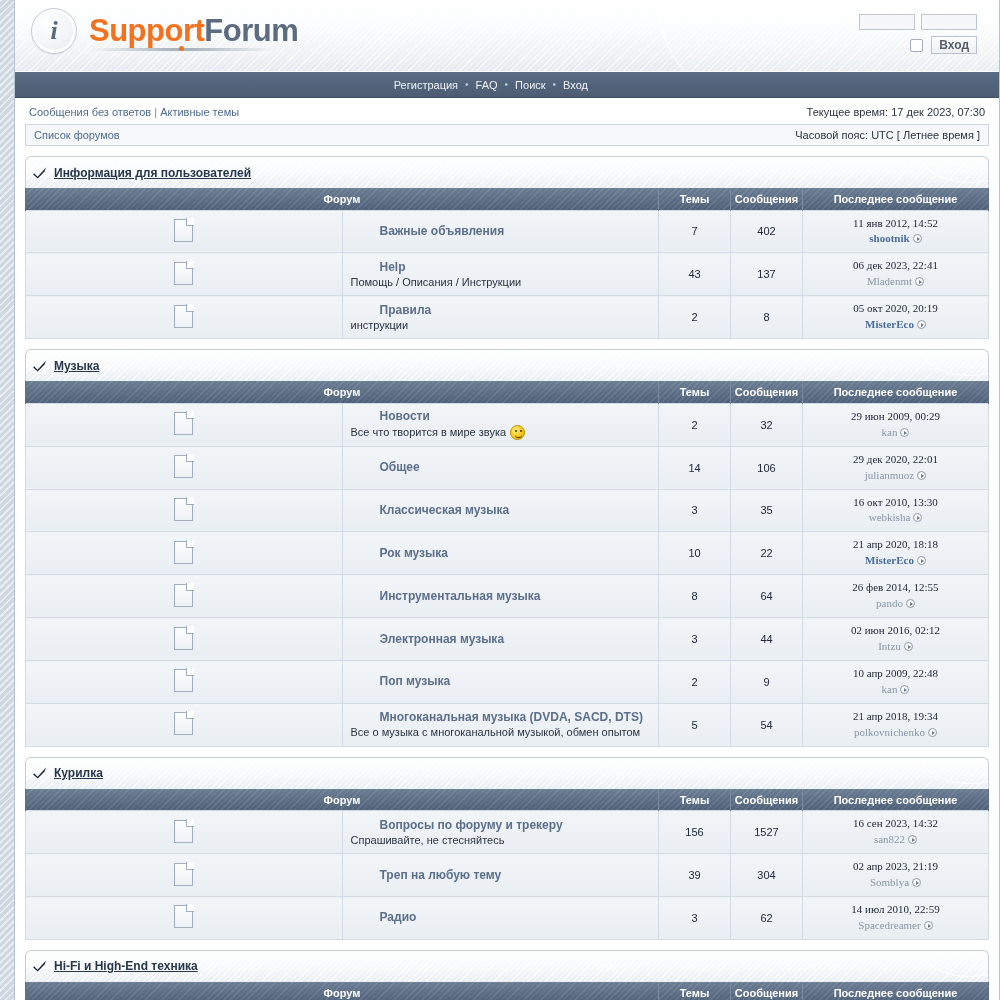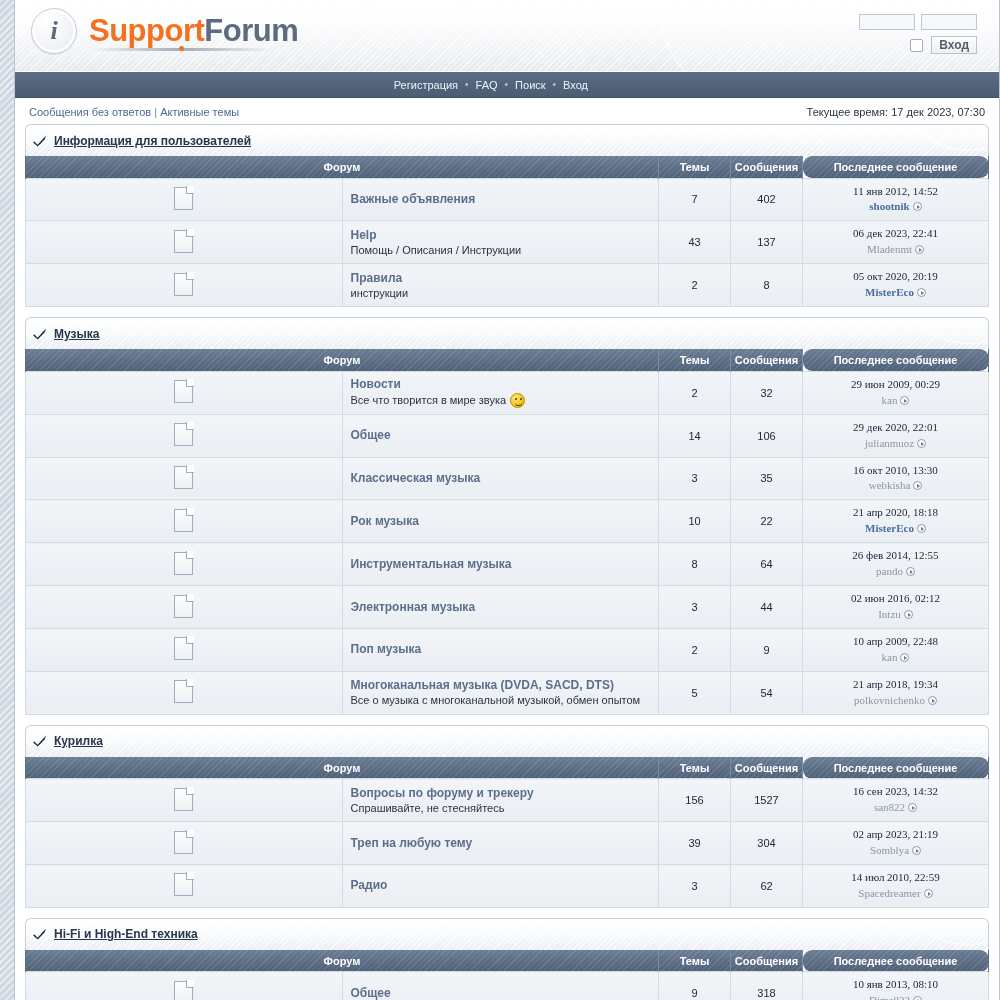--- a/index.html
+++ b/index.html
@@ -129,31 +129,31 @@
   table.fl th{
     background-image:
       repeating-linear-gradient(135deg, rgba(255,255,255,.12) 0 1px, rgba(0,0,0,0) 1px 4px),
       linear-gradient(to bottom,#6b7d93 0%,#5c6e86 50%,#4f6178 100%);
     color:#ffffff; font-size:11px; font-weight:bold; height:22px;
     border-right:1px solid #7d8da1; border-left:1px solid #7d8da1;
     text-align:center;
     margin-top:21px;
   }
   table.fl th.forum-col{ border-left:1px solid #5c6e86; }
-  table.fl th.last-col{ border-right:1px solid #5c6e86;border-radius:9px; }
+  table.fl th.last-col{ border-right:1px solid #5c6e86; }
   table.fl td{
     border:1px solid #d3dbe4;
     background:linear-gradient(to bottom,#f2f5f8 0%,#e9eef3 100%);
     vertical-align:middle;
   }
   td.ico{ width:42px; text-align:center; padding:6px 0; }
   td.fname{ padding:5px 0 6px 8px; }
   td.num{ width:72px; text-align:center; font-size:11px; color:#20293a; }
   td.last{ width:186px; text-align:center; padding:5px 8px; line-height:1.45;font-family:Liberation Serif, serif; }
-  .f-title{ font-size:12px; font-weight:bold; color:#5b6f8b; text-decoration:none; display:block; }
+  .f-title{ font-size:12px; font-weight:bold; color:#5b6f8b; text-decoration:none; display:block;margin-left:29px; }
   .f-desc{ font-size:11px; color:#2b3240; margin-top:2px; display:block; }
   .last .dt{ color:#20293a; font-size:11px; }
   .last .who{ font-size:11px; }
   .last .who a{ text-decoration:none; }
   .u-blue{ color:#4a6d9e; font-weight:bold; }
   .u-gray{ color:#8a96a6; }
   .goicon{ display:inline-block; width:9px;height:9px;border-radius:50%;
     border:1px solid #8d99a9; position:relative; vertical-align:-1px; margin-left:3px; background:#fdfdfe;}
   .goicon:after{ content:""; position:absolute; left:3px; top:2px;
     border-left:3px solid #6c7a8c; border-top:2.5px solid transparent; border-bottom:2.5px solid transparent;}
@@ -222,20 +222,24 @@
 
     <div class="toprow">
       <div>
         <a href="#">Сообщения без ответов</a>
         <span class="sepbar">|</span>
         <a href="#">Активные темы</a>
       </div>
       <div class="time">Текущее время: 17 дек 2023, 07:30</div>
     </div>
 
+    <div class="crumbbar">
+      <a href="#">Список форумов</a>
+      <span class="tz">Часовой пояс: UTC [ Летнее время ]</span>
+    </div>
 
     <div id="cats">
         <div class="cat">
           <div class="cat-head">
             <span class="check">
               <svg width="14" height="12" viewBox="0 0 14 12">
                 <path d="M1 6.2 L4.6 9.8 L13 0.6 L11.6 4.6 L4.7 11.4 L0.2 7.4 Z" fill="#1b2838"></path>
               </svg>
             </span>
             <a href="#" class="cat-title">Информация для пользователей</a>

